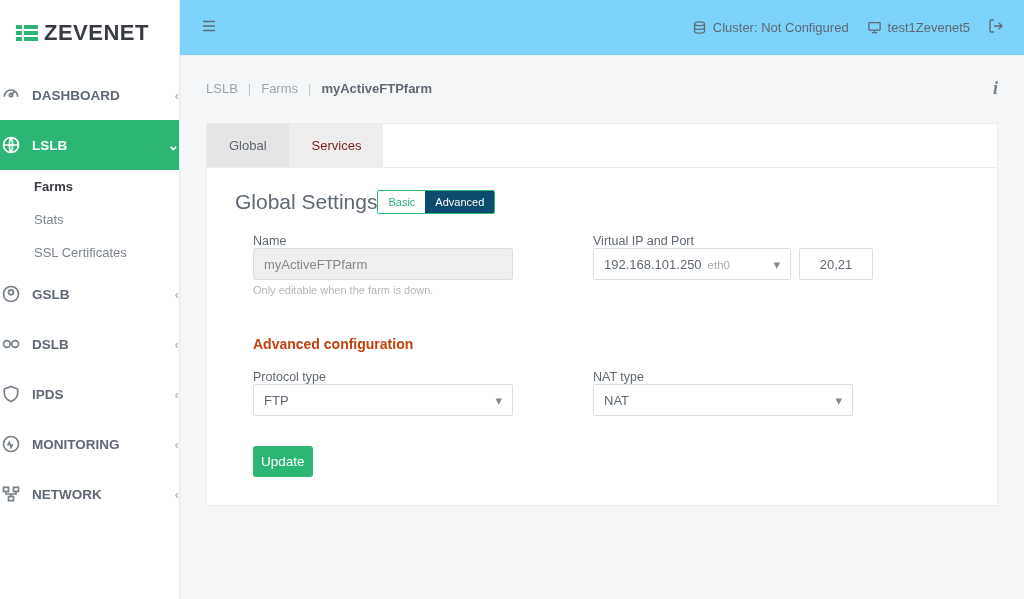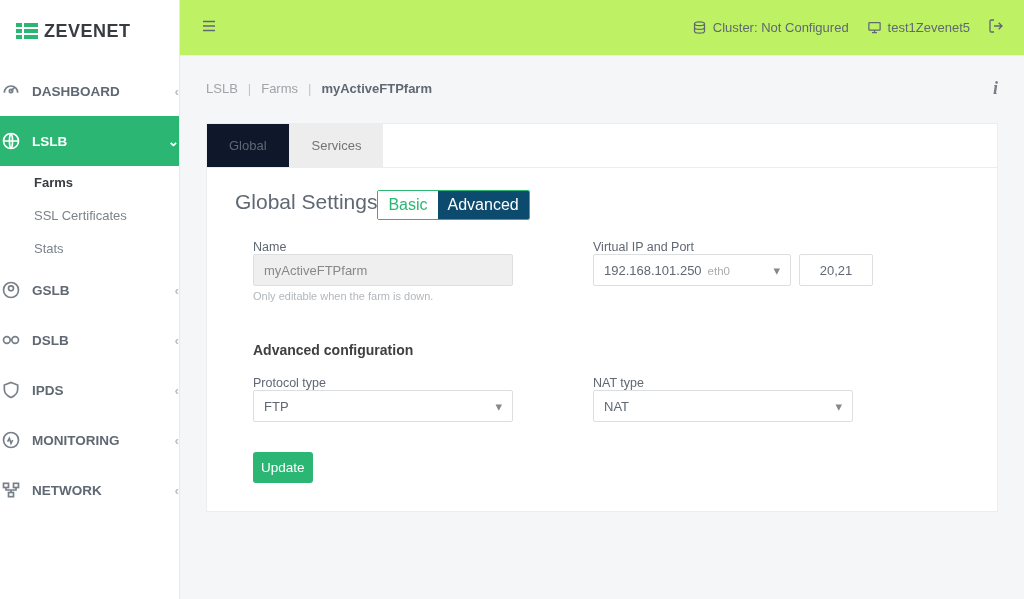--- a/index.html
+++ b/index.html
@@ -1,64 +1,64 @@
 <!DOCTYPE html>
 <html><head>
   <meta charset="utf-8">
   <style>
     * { margin: 0; padding: 0; box-sizing: border-box; font-family: -apple-system, BlinkMacSystemFont, "Segoe UI", Helvetica, Arial, sans-serif; }
     body { background: #f5f6f7; color: #5f6873; width: 1024px; height: 599px; overflow: hidden; }
     .layout { display: flex; height: 100%; }
     .sidebar { width: 180px; background: #fff; border-right: 1px solid #e8e9ea; display: flex; flex-direction: column; }
     .logo { padding: 20px 16px 24px 16px; display: flex; align-items: center; gap: 6px; }
-    .logo-text { font-weight: 700; font-size: 18px; letter-spacing: 0.5px; color: #383c41; }
+    .logo-text { font-weight: 700; font-size: 22px; letter-spacing: 0.5px; color: #383c41; }
     .nav { display: flex; flex-direction: column; }
     .nav-item { display: flex; align-items: center; padding: 14px 0; font-size: 13.5px; font-weight: 700; color: #5f6873; cursor: pointer; gap: 10px; }
     .nav-item .chev { margin-left: auto; color: #b8bcc1; }
     .nav-item.active { background: #2bb673; color: #fff; }
     .nav-item.active .chev { color: #fff; }
     .nav-sub { display: flex; flex-direction: column; }
     .nav-sub-item { padding: 9px 14px 9px 34px; font-size: 13px; color: #7c838c; cursor: pointer; }
     .nav-sub-item.sel { font-weight: 700; color: #383c41; }
     .icon-slot { width: 22px; height: 22px; display: flex; align-items: center; justify-content: center; color: #777f88; }
     .nav-item.active .icon-slot { color: #fff; }
     .main { flex: 1; display: flex; flex-direction: column; }
-    .topbar { height: 56px; display: flex; align-items: center; padding: 0 20px; background: #bef264; border-bottom: 1px solid #eceded; }
+    .topbar { height: 56px; display: flex; align-items: center; padding: 0 20px; background: #7dd3fc; border-bottom: 1px solid #eceded; }
     .hamburger { color: #5f6873; cursor: pointer; }
     .topbar-right { margin-left: auto; display: flex; align-items: center; gap: 18px; font-size: 13px; color: #5f6873; }
     .topbar-group { display: flex; align-items: center; gap: 6px; }
     .content { padding: 22px 26px; }
     .breadcrumb { display: flex; align-items: center; font-size: 13px; color: #9ea4aa; gap: 10px; }
     .breadcrumb .sep { color: #c1c5c9; }
     .breadcrumb .current { color: #5f6873; font-weight: 700; }
     .info-link { margin-left: auto; color: #777f88; font-size: 18px; font-family: Georgia, serif; font-style: italic; font-weight: 700; cursor: pointer; }
     .card { background: #fff; border: 1px solid #eceded; margin-top: 24px; padding: 0 0 28px 0; }
     .tabs { display: flex; border-bottom: 1px solid #eceded; }
-    .tab { padding: 14px 22px; font-size: 13px; color: #737373; cursor: pointer; }
-    .tab.active { background: #0f172a; border-right: 1px solid #eceded; color: #5f6873; }
+    .tab { padding: 14px 22px; font-size: 13px; color: #7f1d1d; cursor: pointer; }
+    .tab.active { background: #e5e5e5; border-right: 1px solid #eceded; color: #5f6873; }
     .tab.inactive { background: #ededed; }
     .card-body { padding: 22px 28px 0 28px; }
     .section-title-row { display: flex; align-items: flex-start; gap: 0; }
     .section-title { font-size: 21px; font-weight: 400; color: #5f6873; }
-    .pillset { display: flex; border: 1px solid #2bb673; border-radius: 2px; overflow: hidden; font-size: 16px; }
+    .pillset { display: flex; border: 1px solid #2bb673; border-radius: 2px; overflow: hidden; font-size: 11px; }
     .pill { padding: 5px 10px; cursor: pointer; }
     .pill.basic { color: #2bb673; background: #fff; }
     .pill.adv { background: #0c4a6e; color: #fff; }
     .form { padding: 20px 18px 0 18px; }
     .row { display: flex; gap: 80px; }
     .field { display: flex; flex-direction: column; }
     .field label { font-size: 12.5px; color: #5f6873; }
     .field input, .field .sel { height: 32px; border: 1px solid #dcdfe1; border-radius: 2px; padding: 0 10px; font-size: 13px; color: #5f6873; background: #fff; }
     .field input[disabled] { background: #efefef; color: #888; }
     .hint { font-size: 11px; color: #b3b7bb; margin-top: 4px; }
     .ip-row { display: flex; gap: 8px; }
     .sel { display: flex; align-items: center; justify-content: space-between; cursor: pointer; }
     .sel .caret { color: #888; }
     .sel .eth { color: #a7abaf; font-size: 11.5px; margin-left: 6px; }
-    .subsection { font-size: 14px; font-weight: 700; color: #404040; margin: 40px 0 0 0; }
+    .subsection { font-size: 14px; font-weight: 700; color: #c2410c; margin: 40px 0 0 0; }
     .btn { display: inline-flex; align-items: center; justify-content: center; padding: 8px 8px; background: #2bb673; color: #fff; border: none; border-radius: 3px; font-size: 13.5px; cursor: pointer; margin-top: 30px; }
   </style>
 </head>
 <body>
 
 <div class="layout">
   <aside class="sidebar">
     <div class="logo">
       <svg width="22" height="22" viewBox="0 0 22 22">
           <rect x="0" y="3" width="6" height="4" fill="#2bb673"></rect>
@@ -87,22 +87,22 @@
             <svg width="20" height="20" viewBox="0 0 24 24" fill="none" stroke="currentColor" stroke-width="2">
               <circle cx="12" cy="12" r="9"></circle>
               <path d="M3 12h18M12 3c2.5 3 2.5 15 0 18M12 3c-2.5 3-2.5 15 0 18"></path>
             </svg>
           </span>
         <span>LSLB</span>
         <span class="chev">⌄</span>
       </div>
       <div class="nav-sub">
         <div class="nav-sub-item sel">Farms</div>
+        <div class="nav-sub-item">Stats</div>
         <div class="nav-sub-item">SSL Certificates</div>
-        <div class="nav-sub-item">Stats</div>
       </div>
       <div class="nav-item">
         <span class="icon-slot">
             <svg width="20" height="20" viewBox="0 0 24 24" fill="none" stroke="currentColor" stroke-width="2">
               <circle cx="12" cy="12" r="9"></circle>
               <circle cx="12" cy="10" r="3"></circle>
             </svg>
           </span>
         <span>GSLB</span>
         <span class="chev">‹</span>

